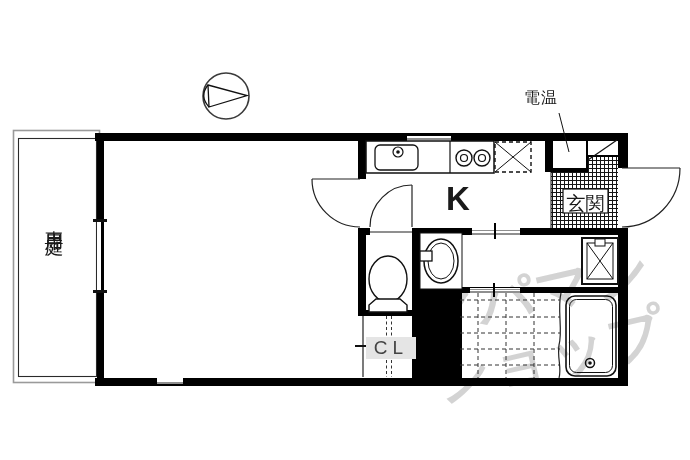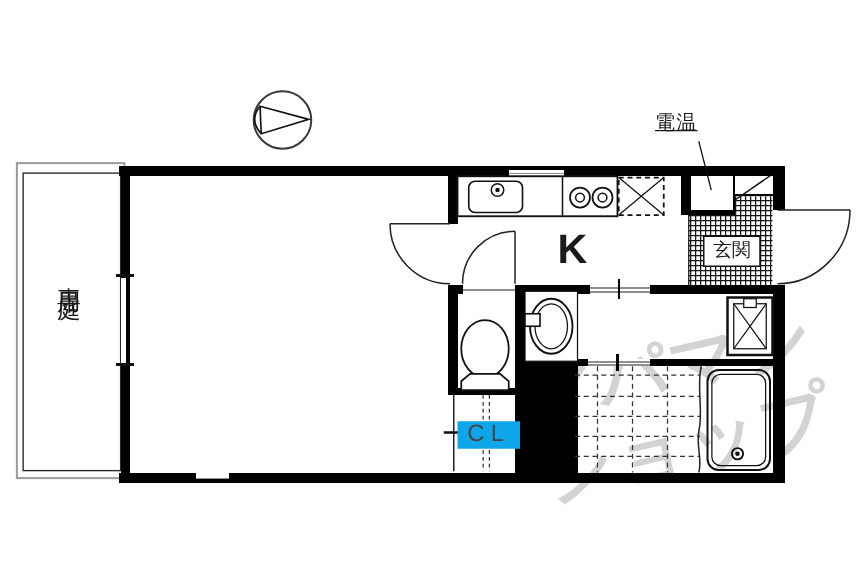--- a/index.html
+++ b/index.html
@@ -9,24 +9,24 @@
     background:#ffffff;
     overflow:hidden;
     font-family:"Liberation Sans","DejaVu Sans",sans-serif;
     color:#1a1a1a;
   }
   #plan-svg{position:absolute;left:0;top:0;}
   .lbl{position:absolute;white-space:nowrap;color:#1a1a1a;}
   .lbl-room{left:148px;top:226px;width:174px;text-align:center;font-size:33px;letter-spacing:1px;}
   .lbl-kitchen{left:436px;top:180px;width:44px;text-align:center;font-size:33px;font-weight:600;}
   .lbl-garden{left:41px;top:215px;font-size:19px;letter-spacing:3px;writing-mode:vertical-rl;text-orientation:upright;}
-  .lbl-heater{left:524px;top:88px;font-size:16px;letter-spacing:1px;text-decoration:underline;}
-  .lbl-entrance{left:563px;top:191px;width:45px;text-align:center;font-size:15px;}
+  .lbl-heater{left:524px;top:88px;font-size:16px;letter-spacing:1px;}
+  .lbl-entrance{left:563px;top:191px;width:45px;text-align:center;font-size:19px;}
   .lbl-closet{left:366px;top:337px;width:50px;text-align:center;font-size:19px;letter-spacing:5px;
-              color:#454545;background:#0ea5e9;}
+              color:#454545;background:#e5e5e5;}
   #watermark{
     position:absolute;left:408px;top:262px;width:270px;
     transform:rotate(-13deg);
     font-size:56px;font-weight:bold;line-height:1.12;letter-spacing:2px;
     color:rgba(168,168,168,0.50);
     text-align:center;pointer-events:none;
   }
 </style>
 </head>
 <body>

